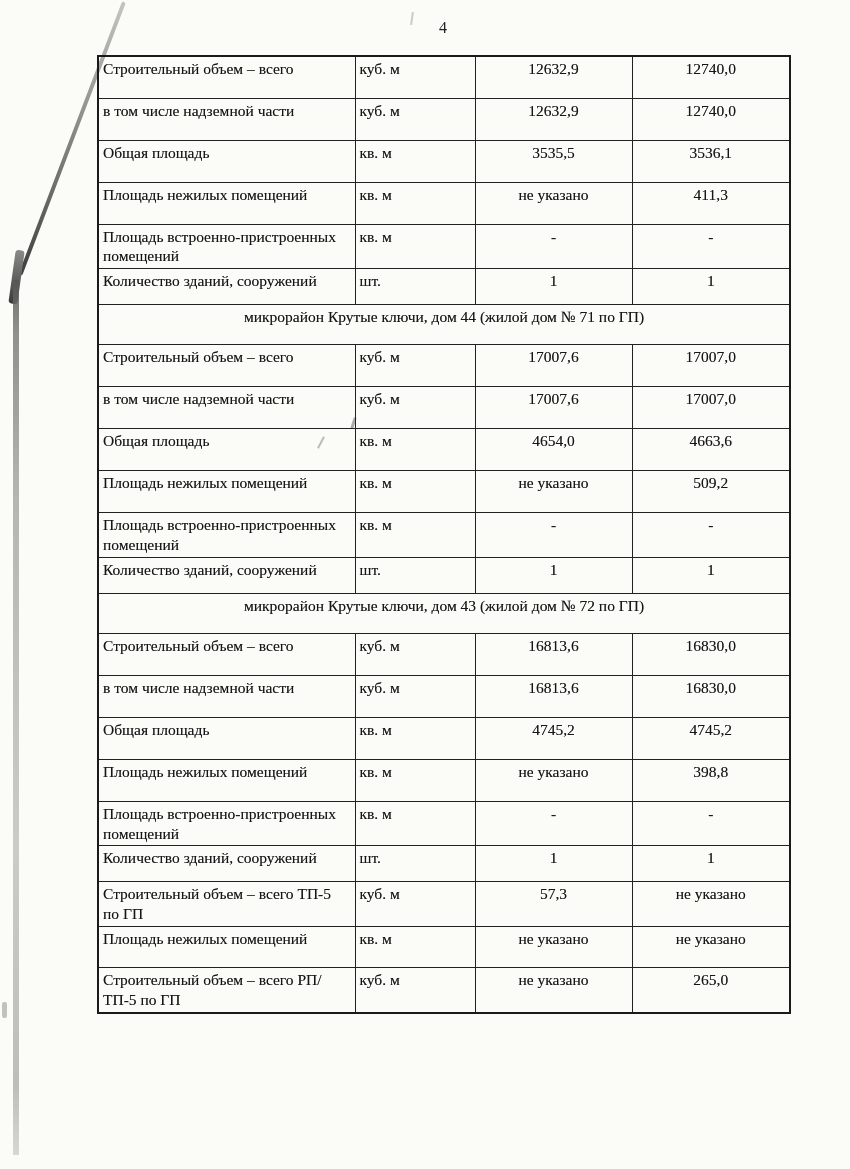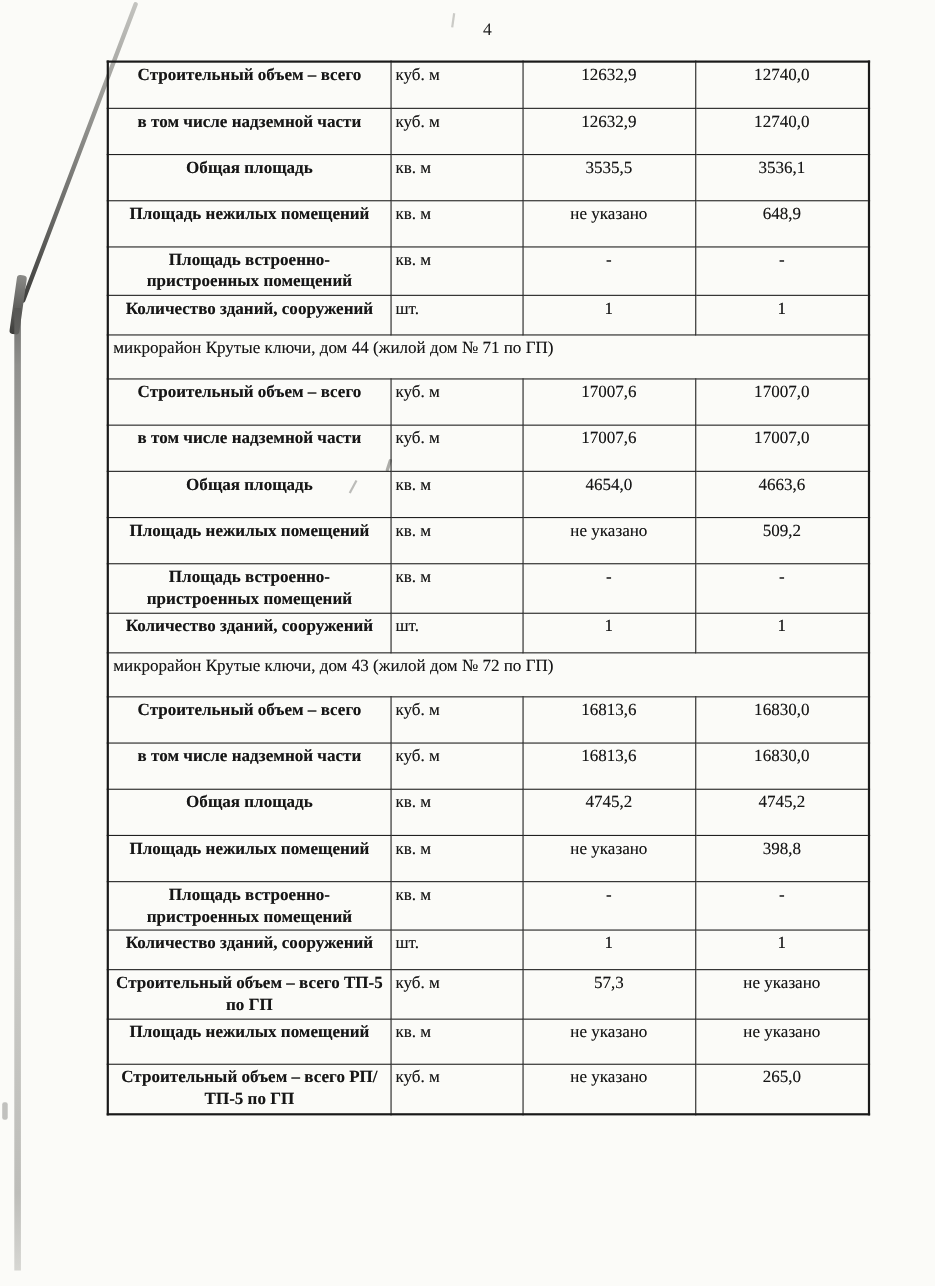--- a/index.html
+++ b/index.html
@@ -35,24 +35,24 @@
   table.doc-table td {
     border: 1.5px solid #212121;
     vertical-align: top;
     font-size: 15.5px;
     color: #161616;
     line-height: 1.28;
     padding: 2px 4px;
     text-shadow: 0 0 0.5px rgba(25,25,25,0.5);
     overflow: hidden;
   }
-  td.label-cell   { text-align: center; padding-left: 7px; padding-top: 3px; font-weight: bold; }
+  td.label-cell   { text-align: left; padding-left: 7px; padding-top: 3px; }
   td.unit-cell    { padding-top: 3px; }
   td.value-cell   { text-align: center; padding-top: 3px; }
-  td.section-header-cell { padding-top: 6px; }
+  td.section-header-cell { text-align: center; padding-top: 6px; }
   tr.row-std    { height: 42px; }
   tr.row-built  { height: 38px; }
   tr.row-count  { height: 36px; }
   tr.row-tall   { height: 41px; }
   tr.header-row { height: 40px; }
 
   
   .scan-artifact { position: absolute; pointer-events: none; }
   .edge-diagonal {
     left: 122px; top: 2px;
@@ -141,21 +141,21 @@
       <tr class="row-std">
         <td class="label-cell">Общая площадь</td>
         <td class="unit-cell">кв. м</td>
         <td class="value-cell">3535,5</td>
         <td class="value-cell">3536,1</td>
       </tr>
       <tr class="row-std">
         <td class="label-cell">Площадь нежилых помещений</td>
         <td class="unit-cell">кв. м</td>
         <td class="value-cell">не указано</td>
-        <td class="value-cell">648,9</td>
+        <td class="value-cell">411,3</td>
       </tr>
       <tr class="row-built">
         <td class="label-cell">Площадь встроенно-пристроенных помещений</td>
         <td class="unit-cell">кв. м</td>
         <td class="value-cell">-</td>
         <td class="value-cell">-</td>
       </tr>
       <tr class="row-count">
         <td class="label-cell">Количество зданий, сооружений</td>
         <td class="unit-cell">шт.</td>

